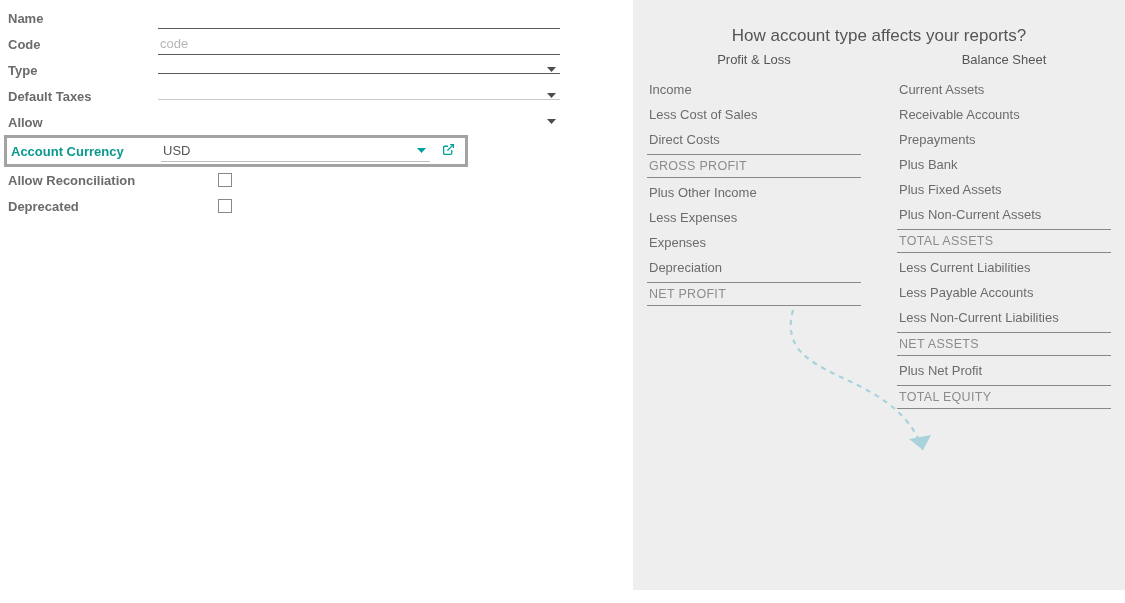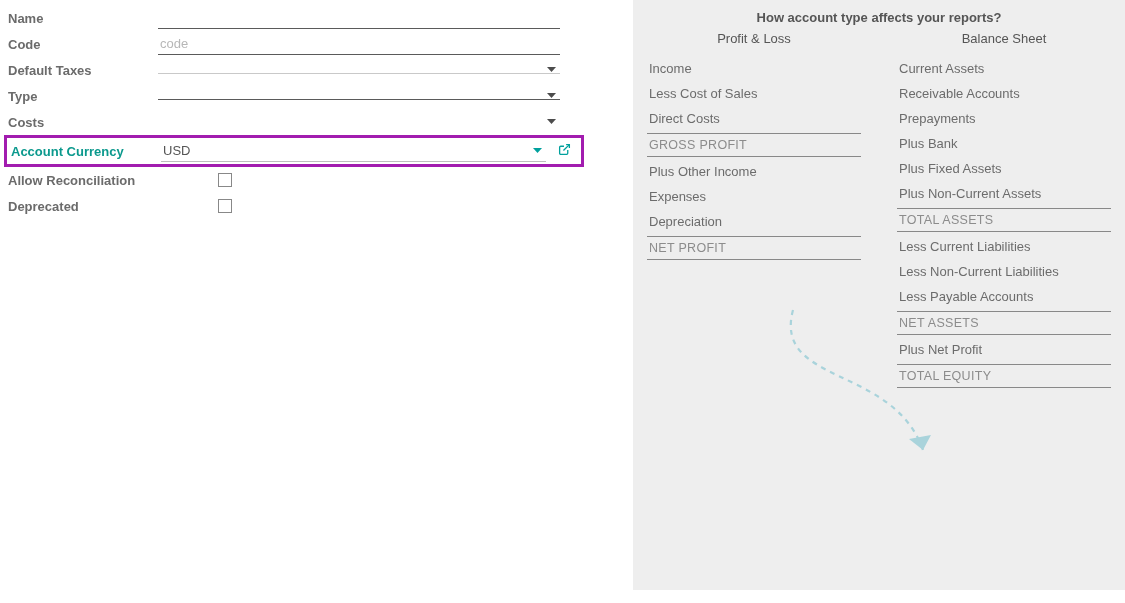--- a/index.html
+++ b/index.html
@@ -59,24 +59,24 @@
   .caret svg { display: block; }
   .checkbox {
     width: 14px;
     height: 14px;
     border: 1px solid #888;
     background: #fff;
     margin-left: 30px;
     cursor: pointer;
   }
   .highlight-row {
-    border: 3px solid #a21caf;
+    border: 3px solid #a3a3a3;
     padding: 2px 0 2px 0;
     margin-left: -4px;
-    width: 580px;
+    width: 464px;
   }
   .highlight-row .form-label {
     color: #0b998d;
     padding-left: 4px;
     width: 154px;
   }
   .highlight-row .form-field {
     margin-right: 10px;
     justify-content: space-between;
   }
@@ -102,24 +102,25 @@
   .right-panel {
     width: 492px;
     background: #eeeeee;
     padding: 10px 14px 40px 14px;
     margin-left: auto;
     min-height: 590px;
     position: relative;
   }
   .rp-title {
     text-align: center;
-    font-weight: 700;
+    font-weight: 400;
     color: #555;
     margin-bottom: 6px;
-    font-size: 13px;
+    font-size: 17px;
+    margin-top: 16px;
   }
   .rp-cols {
     display: flex;
     gap: 36px;
   }
   .rp-col {
     flex: 1;
   }
   .rp-col-title {
     text-align: center;
@@ -162,45 +163,45 @@
     </div>
 
     <div class="form-row">
       <div class="form-label">Code</div>
       <div class="form-field">
         <input class="text-input" type="text" placeholder="code" style="">
       </div>
     </div>
 
     <div class="form-row">
+      <div class="form-label">Type</div>
+      <div class="form-field">
+        <div class="text-input"></div>
+        <span class="caret">
+          <svg width="9" height="6">
+              <path d="M0 0 L9 0 L4.5 5 Z" fill="#4c4c4c"></path>
+            </svg>
+        </span>
+      </div>
+    </div>
+
+    <div class="form-row">
       <div class="form-label">Default Taxes</div>
       <div class="form-field">
         <div class="text-input select-light"></div>
         <span class="caret">
           <svg width="9" height="6">
               <path d="M0 0 L9 0 L4.5 5 Z" fill="#4c4c4c"></path>
             </svg>
         </span>
       </div>
     </div>
 
     <div class="form-row">
-      <div class="form-label">Type</div>
-      <div class="form-field">
-        <div class="text-input"></div>
-        <span class="caret">
-          <svg width="9" height="6">
-              <path d="M0 0 L9 0 L4.5 5 Z" fill="#4c4c4c"></path>
-            </svg>
-        </span>
-      </div>
-    </div>
-
-    <div class="form-row">
-      <div class="form-label">Costs</div>
+      <div class="form-label">Allow</div>
       <div class="form-field">
         <div style="min-height:18px;"></div>
         <span class="caret">
           <svg width="9" height="6">
               <path d="M0 0 L9 0 L4.5 5 Z" fill="#4c4c4c"></path>
             </svg>
         </span>
       </div>
     </div>
 
@@ -240,36 +241,37 @@
   <div class="right-panel">
     <div class="rp-title">How account type affects your reports?</div>
     <div class="rp-cols">
       <div class="rp-col">
         <div class="rp-col-title">Profit &amp; Loss</div>
         <div class="rp-item">Income</div>
         <div class="rp-item">Less Cost of Sales</div>
         <div class="rp-item">Direct Costs</div>
         <div class="rp-total">GROSS PROFIT</div>
         <div class="rp-item">Plus Other Income</div>
+        <div class="rp-item">Less Expenses</div>
         <div class="rp-item">Expenses</div>
         <div class="rp-item">Depreciation</div>
         <div class="rp-total">NET PROFIT</div>
       </div>
       <div class="rp-col">
         <div class="rp-col-title">Balance Sheet</div>
         <div class="rp-item">Current Assets</div>
         <div class="rp-item">Receivable Accounts</div>
         <div class="rp-item">Prepayments</div>
         <div class="rp-item">Plus Bank</div>
         <div class="rp-item">Plus Fixed Assets</div>
         <div class="rp-item">Plus Non-Current Assets</div>
         <div class="rp-total">TOTAL ASSETS</div>
         <div class="rp-item">Less Current Liabilities</div>
+        <div class="rp-item">Less Payable Accounts</div>
         <div class="rp-item">Less Non-Current Liabilities</div>
-        <div class="rp-item">Less Payable Accounts</div>
         <div class="rp-total">NET ASSETS</div>
         <div class="rp-item">Plus Net Profit</div>
         <div class="rp-total">TOTAL EQUITY</div>
       </div>
     </div>
 
     <svg class="arrow-svg" width="180" height="170">
       <path d="M 10 5 C -10 80, 110 60, 140 145" stroke="#a9d3db" stroke-width="2.2" stroke-dasharray="5 5" fill="none"></path>
       <polygon points="140,145 126,134 148,130" fill="#a9d3db"></polygon>
     </svg>

